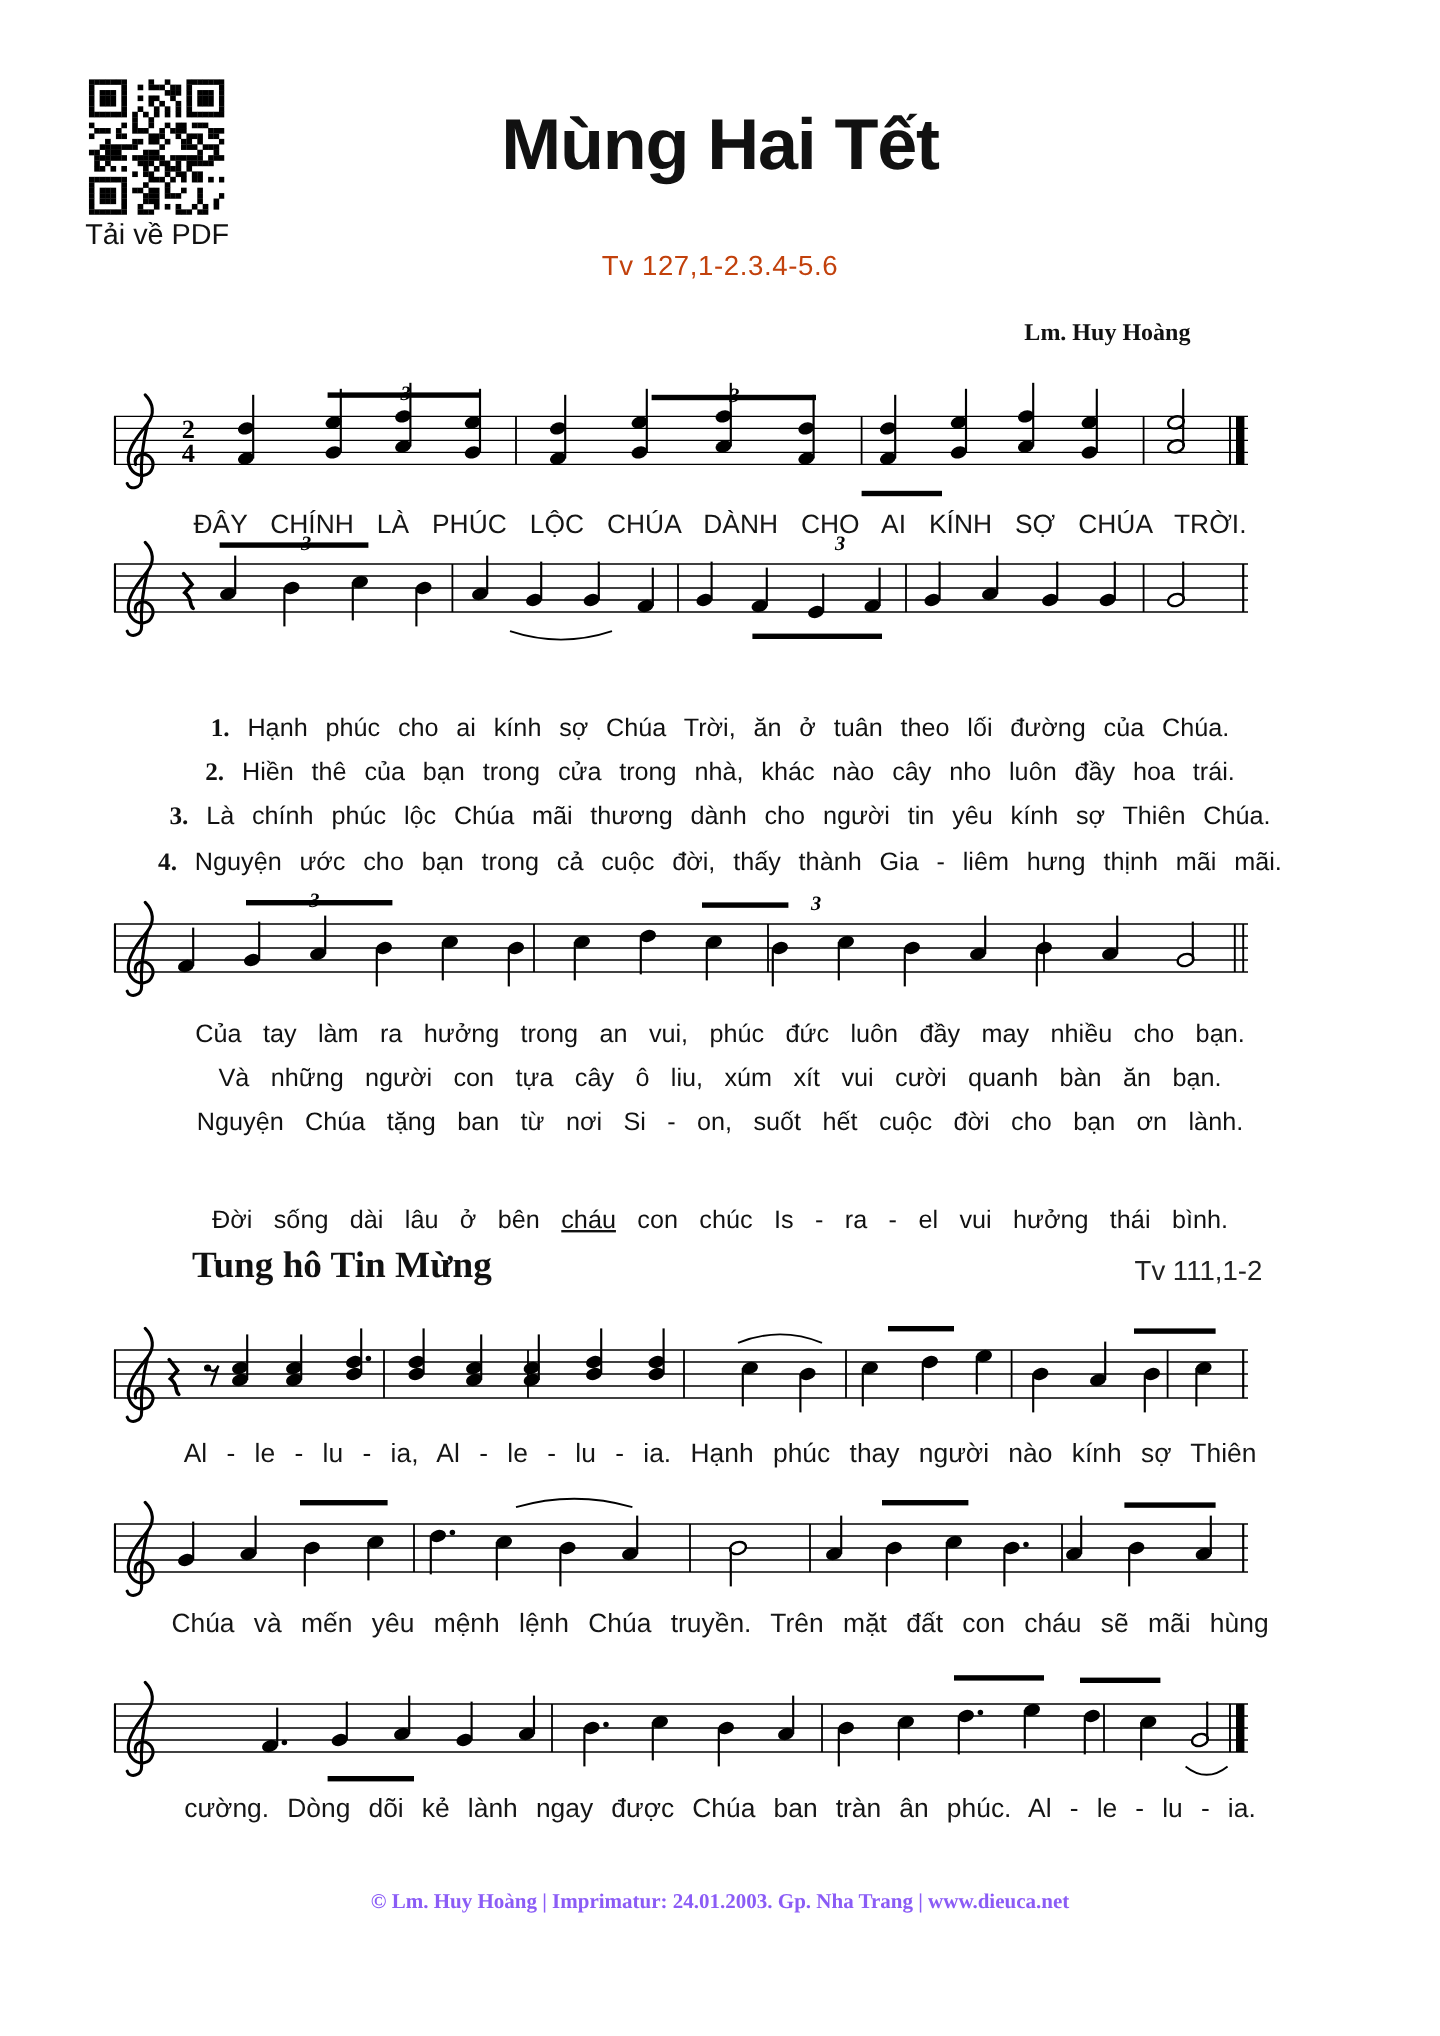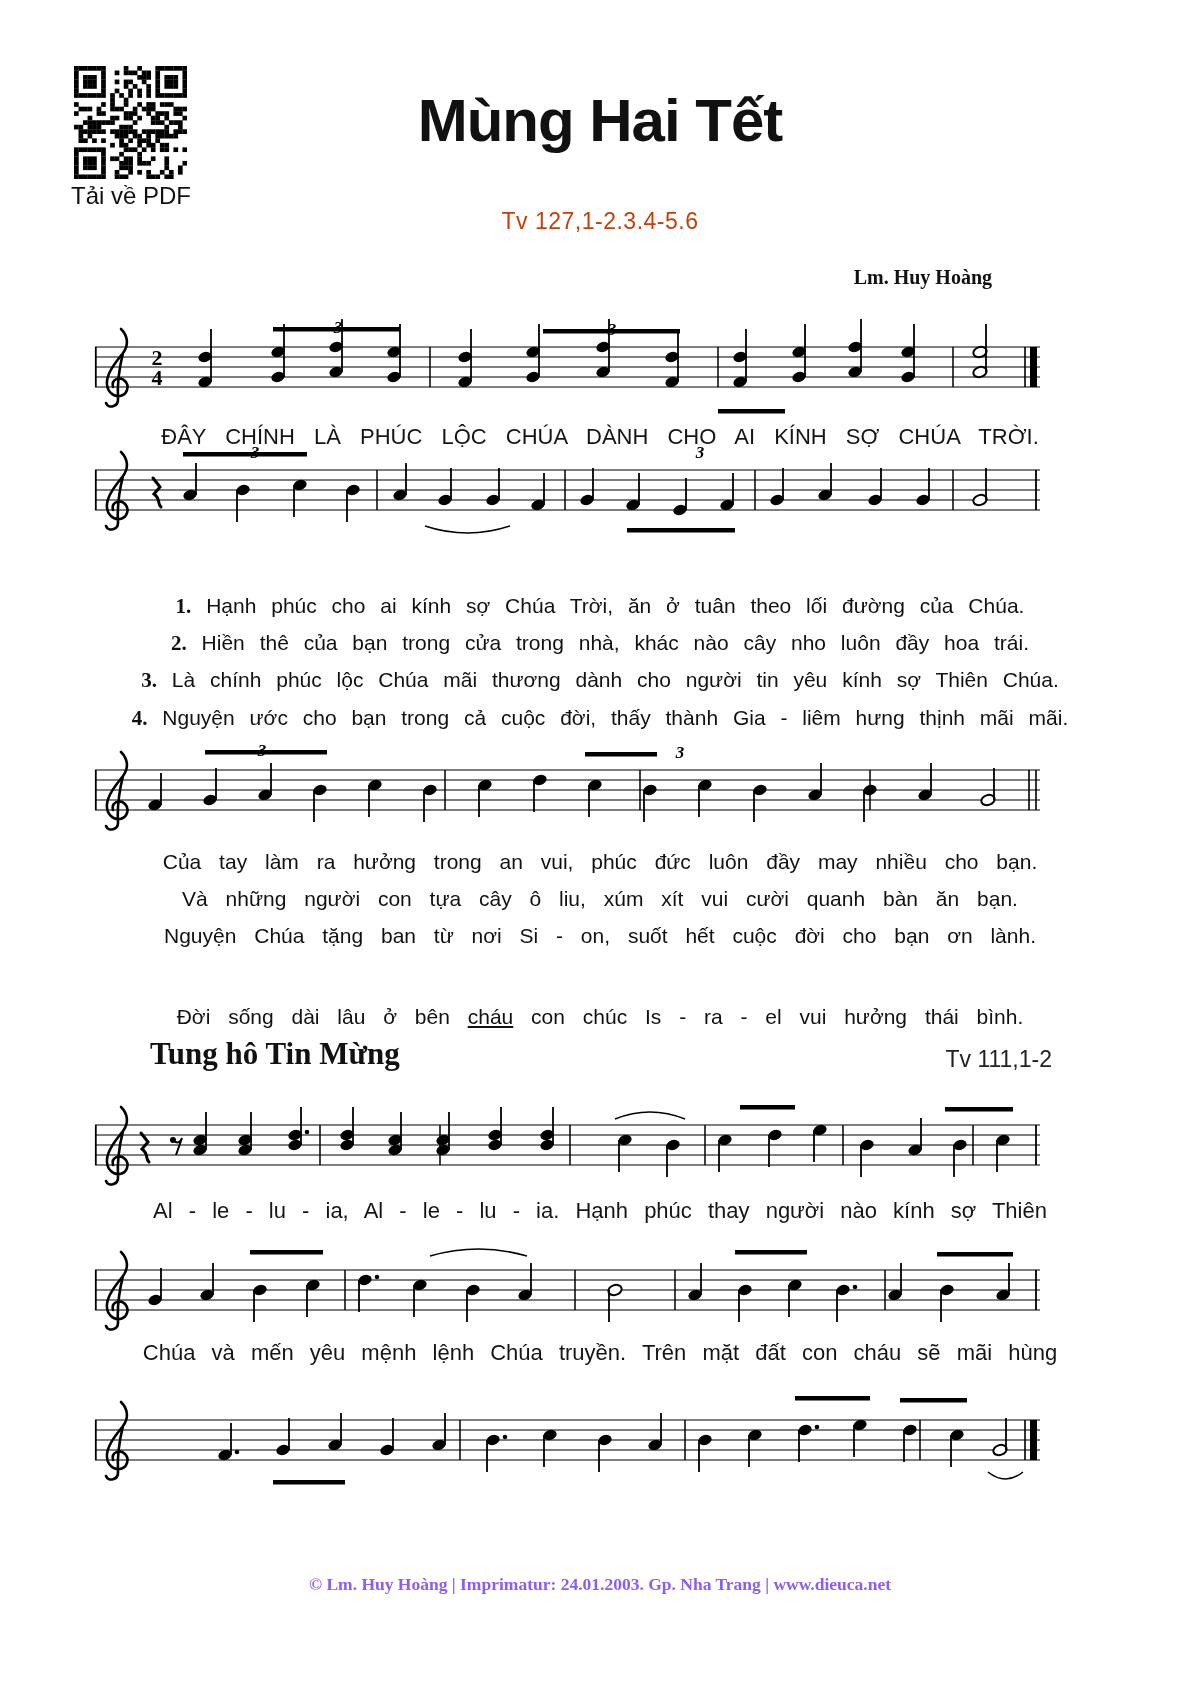--- a/index.html
+++ b/index.html
@@ -26,21 +26,21 @@
 
   .lyric{left:60px;width:1080px;text-align:center;font-size:22px;color:#151515;}
   .ly-refrain{top:424px;word-spacing:13px;}
   .verse-row{left:118px;width:964px;text-align:center;font-size:21px;word-spacing:9px;}
   .verse-num{font-family:"Liberation Serif",serif;font-weight:bold;word-spacing:0;}
   .v1{top:594px;} .v2{top:631px;} .v3{top:668px;} .v4{top:706px;}
   .c1{top:850px;} .c2{top:887px;} .c3{top:924px;} .c4{top:961px;margin-top:44px;}
   .cont{word-spacing:12px;}
   .u-word{text-decoration:underline;}
 
-  .accl-head{left:150px;top:1036px;font-family:"Liberation Serif",serif;font-weight:bold;
+  .accl-head{left:160px;top:1036px;font-family:"Liberation Serif",serif;font-weight:bold;
              font-size:31px;}
   .accl-ref{right:148px;top:1046px;font-size:23px;color:#222;}
 
   .lyA{top:1198px;word-spacing:10px;}
   .lyB{top:1340px;word-spacing:10px;}
   .lyC{top:1494px;word-spacing:9px;}
 
   .footer{left:0;top:1574px;width:100%;text-align:center;font-family:"Liberation Serif",serif;
           font-weight:bold;font-size:17.5px;color:#8b5cf6;}
 
@@ -718,16 +718,17 @@
         <ellipse cx="765" cy="35" rx="6.8" ry="4.9" transform="rotate(-18 765 35)" fill="#000"></ellipse>
         <line x1="759" y1="35" x2="759" y2="67" stroke="#000" stroke-width="1.8"></line>
         <ellipse cx="815" cy="40" rx="6.8" ry="4.9" transform="rotate(-18 815 40)" fill="#000"></ellipse>
         <line x1="809" y1="40" x2="809" y2="72" stroke="#000" stroke-width="1.8"></line>
         <ellipse cx="862" cy="45" rx="6.8" ry="4.9" transform="rotate(-18 862 45)" fill="#000"></ellipse>
         <line x1="856" y1="45" x2="856" y2="77" stroke="#000" stroke-width="1.8"></line>
         <ellipse cx="905" cy="60" rx="6.8" ry="4.9" transform="rotate(-18 905 60)" fill="#fff" stroke="#000" stroke-width="2"></ellipse>
         <line x1="911" y1="60" x2="911" y2="28" stroke="#000" stroke-width="1.8"></line>
       </svg>
     </div>
+  <div class="abs lyric lyC">cường. Dòng dõi kẻ lành ngay được Chúa ban tràn ân phúc. Al - le - lu - ia.</div>
 
   <div class="abs footer">© Lm. Huy Hoàng | Imprimatur: 24.01.2003. Gp. Nha Trang | www.dieuca.net</div>
 
 </div>
 
 </body></html>

